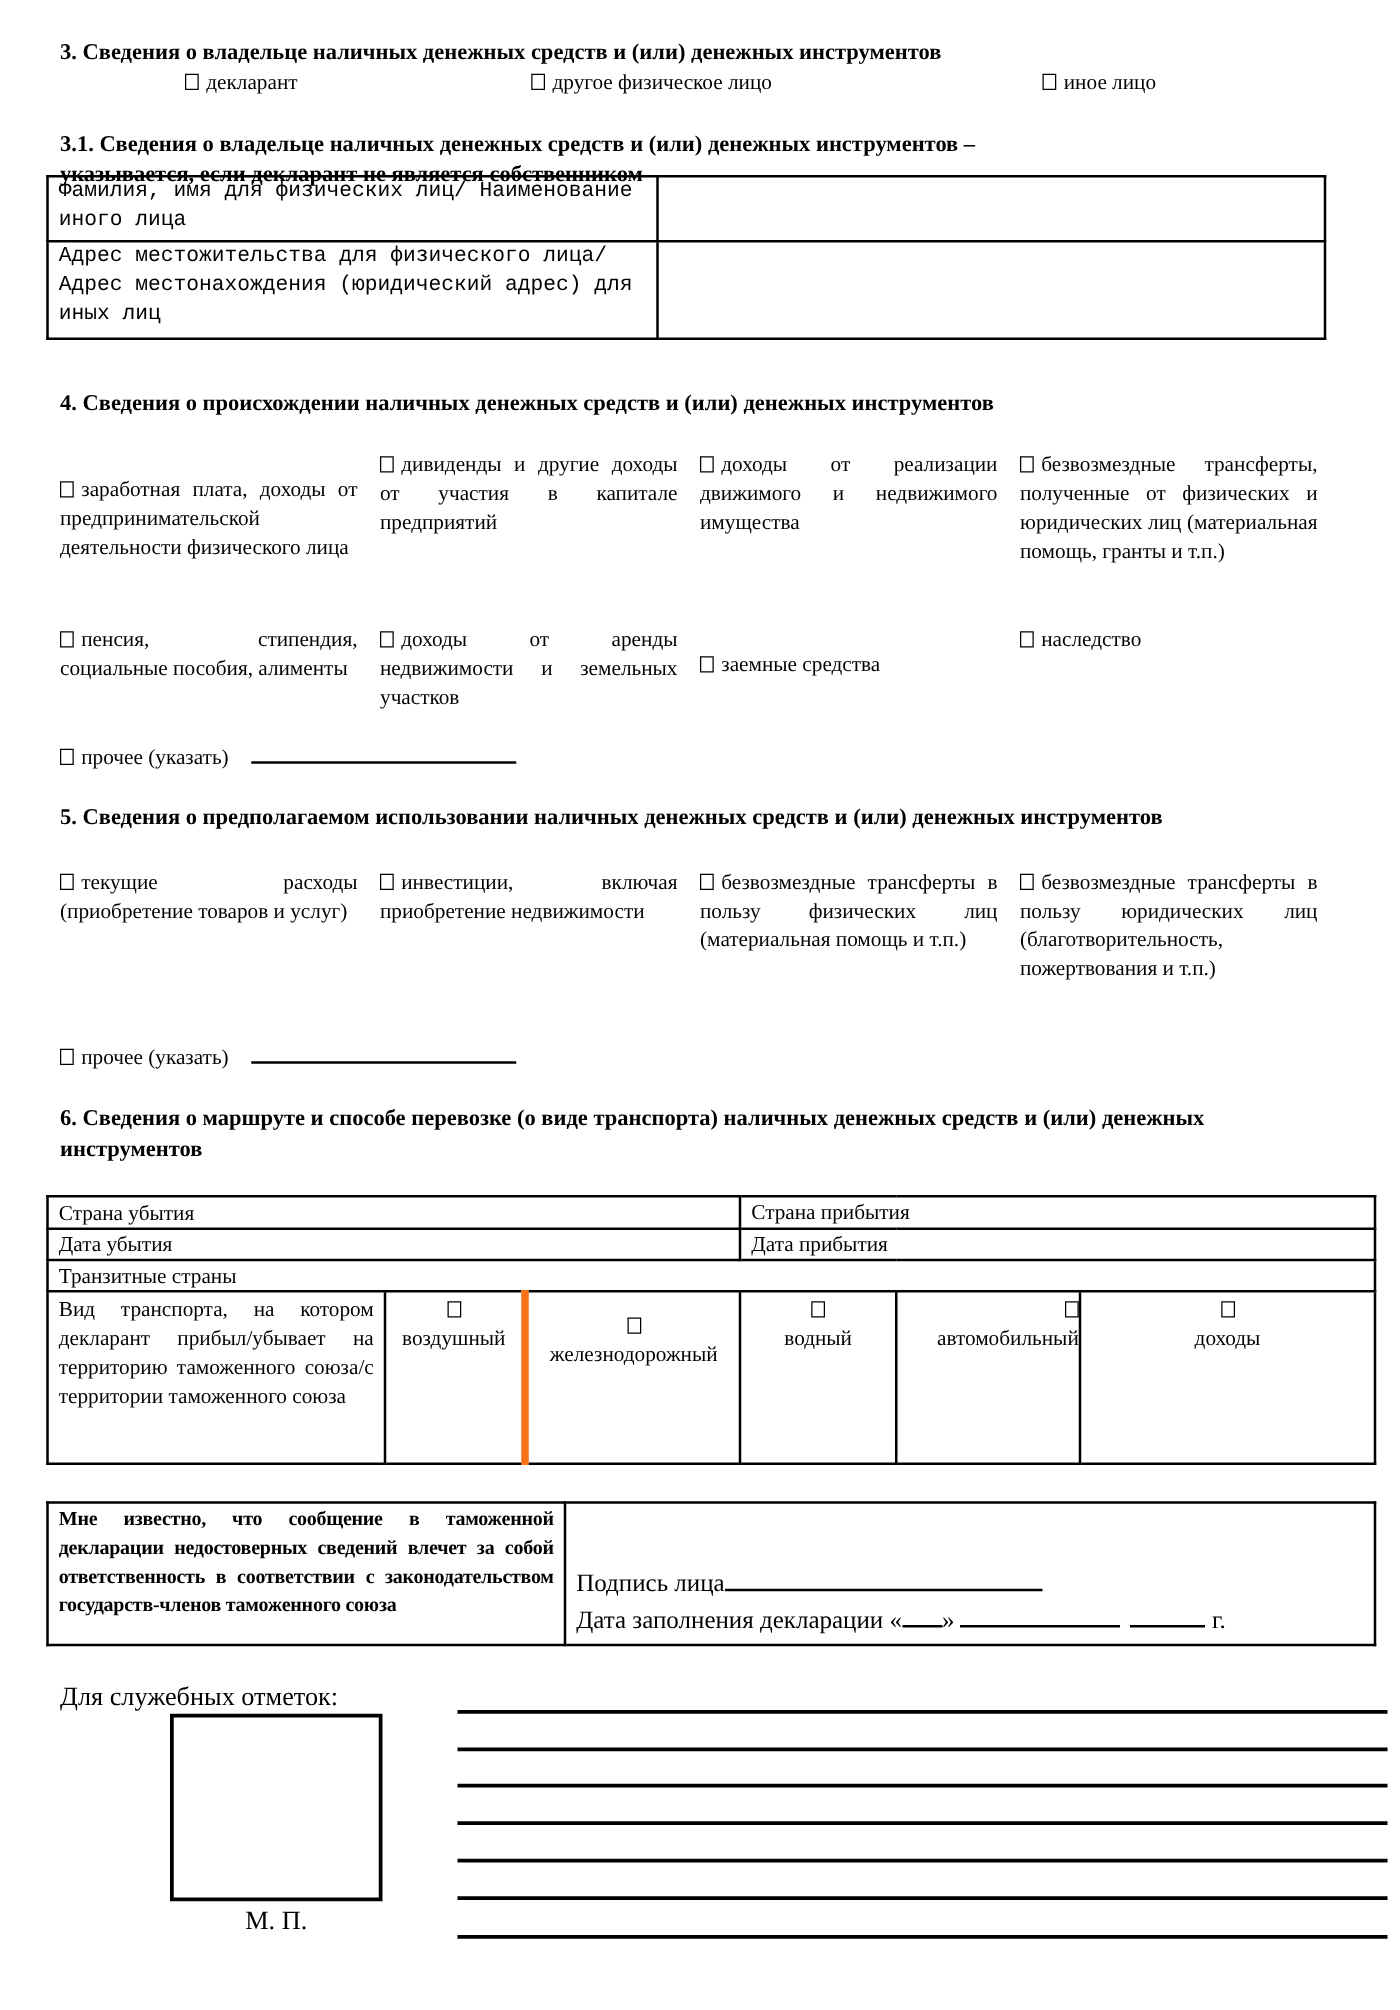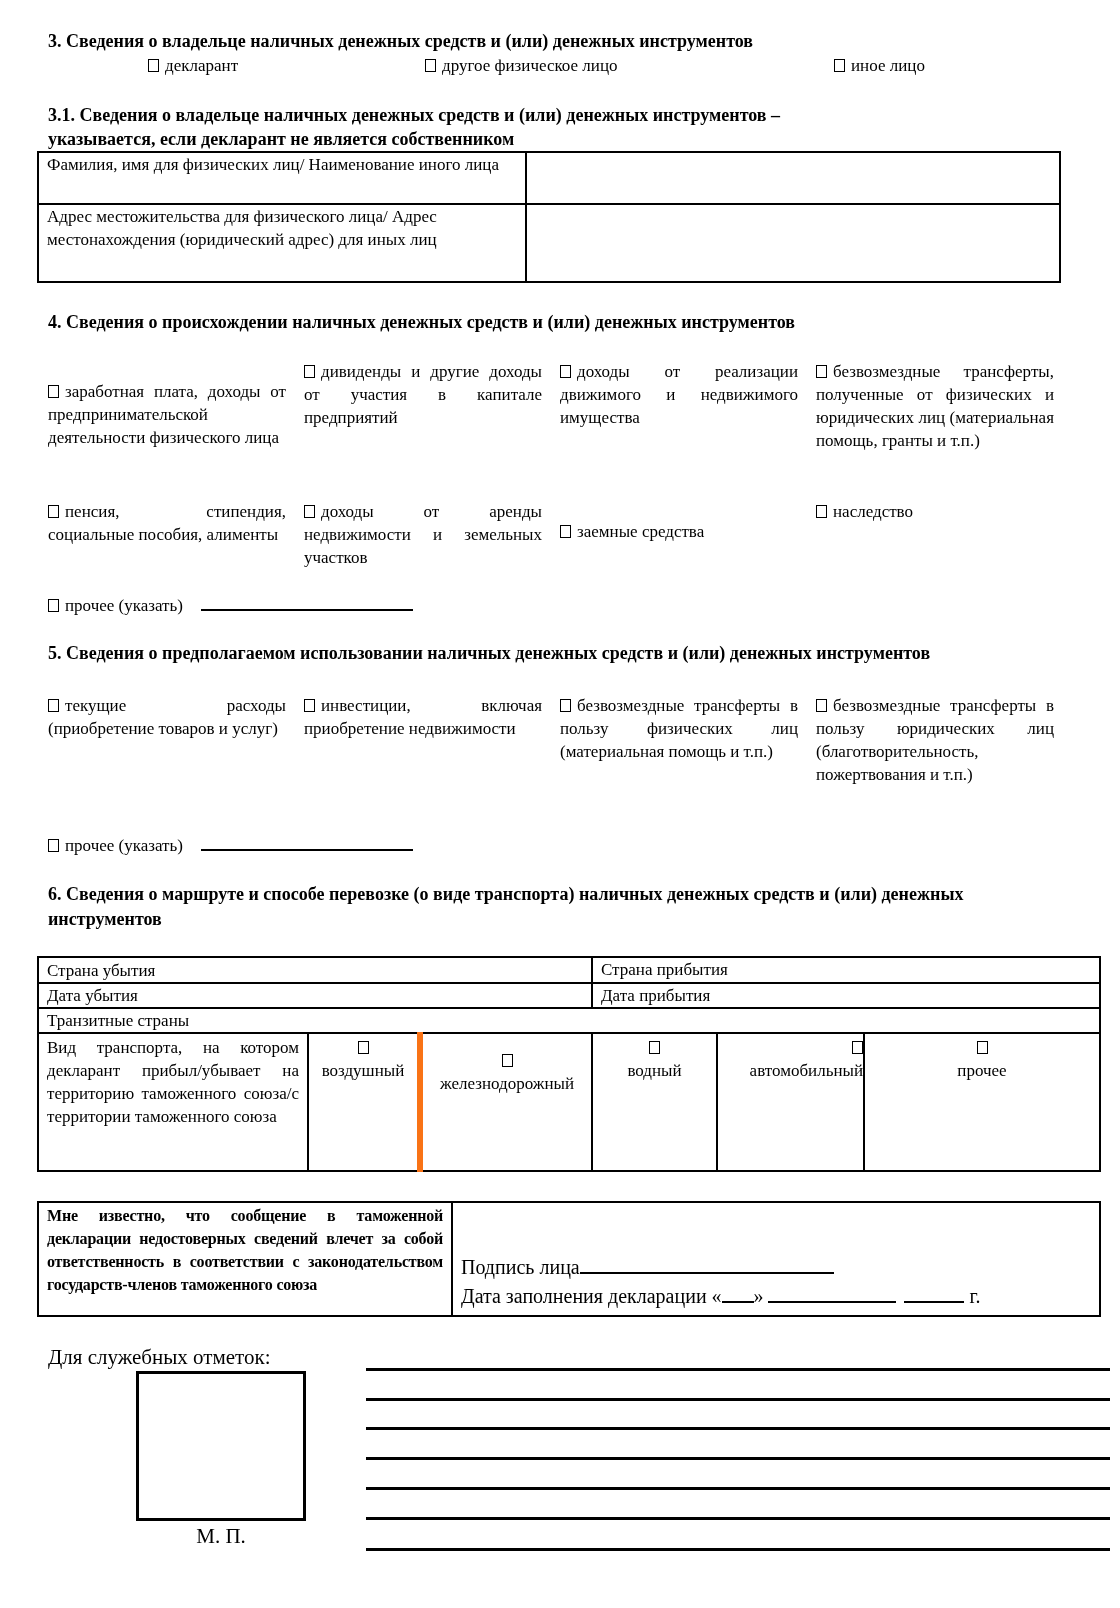--- a/index.html
+++ b/index.html
@@ -29,21 +29,21 @@
 </div>
 <div class="abs" style="left:425px;top:54px;">
   <span class="cb int"></span><span>другое физическое лицо</span>
 </div>
 <div class="abs" style="left:834px;top:54px;">
   <span class="cb int"></span><span>иное лицо</span>
 </div>
 
 <div class="abs h" style="left:48px;top:103px;">3.1. Сведения о владельце наличных денежных средств и (или) денежных инструментов –</div>
 <div class="abs h" style="left:48px;top:127px;">указывается, если декларант не является собственником</div>
-<table class="grid" style="left:37px;top:151px;width:1024px;">
+<table class="grid" style="left:37px;top:140px;width:1024px;font-family:Liberation Mono, monospace;">
   <tbody>
       <tr style="height:52px;">
     <td style="width:470px;">Фамилия, имя для физических лиц/ Наименование иного лица</td>
     <td></td>
   </tr>
   <tr style="height:78px;">
     <td>Адрес местожительства для физического лица/ Адрес местонахождения (юридический адрес) для иных лиц</td>
     <td></td>
   </tr>
 </tbody>
@@ -95,21 +95,21 @@
     <td style="width:168px;text-align:center;padding:15px 0 0;border-left:6px solid #f97316;">
       <span class="cb int" style="margin:0;"></span><br><span>железнодорожный</span>
     </td>
     <td style="width:123px;text-align:center;padding:2px 0 0;">
       <span class="cb int" style="margin:0;"></span><br><span>водный</span>
     </td>
     <td style="width:145px;text-align:right;padding:2px 0 0;">
       <span class="cb int" style="margin:0;"></span><br><span>автомобильный</span>
     </td>
     <td style="text-align:center;padding:2px 0 0;">
-      <span class="cb int" style="margin:0;"></span><br><span>прочее</span>
+      <span class="cb int" style="margin:0;"></span><br><span>доходы</span>
     </td>
   </tr>
 </tbody>
   </table>
 
 <table class="grid" style="left:37px;top:1201px;width:1064px;">
   <tbody>
       <tr style="height:114px;">
     <td class="just" style="width:396px;font-weight:bold;font-size:16px;line-height:23px;padding-top:1px;letter-spacing:-0.2px;">Мне известно, что сообщение в таможенной декларации недостоверных сведений влечет за собой ответственность в соответствии с законодательством государств-членов таможенного союза</td>
     <td style="vertical-align:bottom;padding:0 8px 4px;font-size:20px;line-height:29px;">

